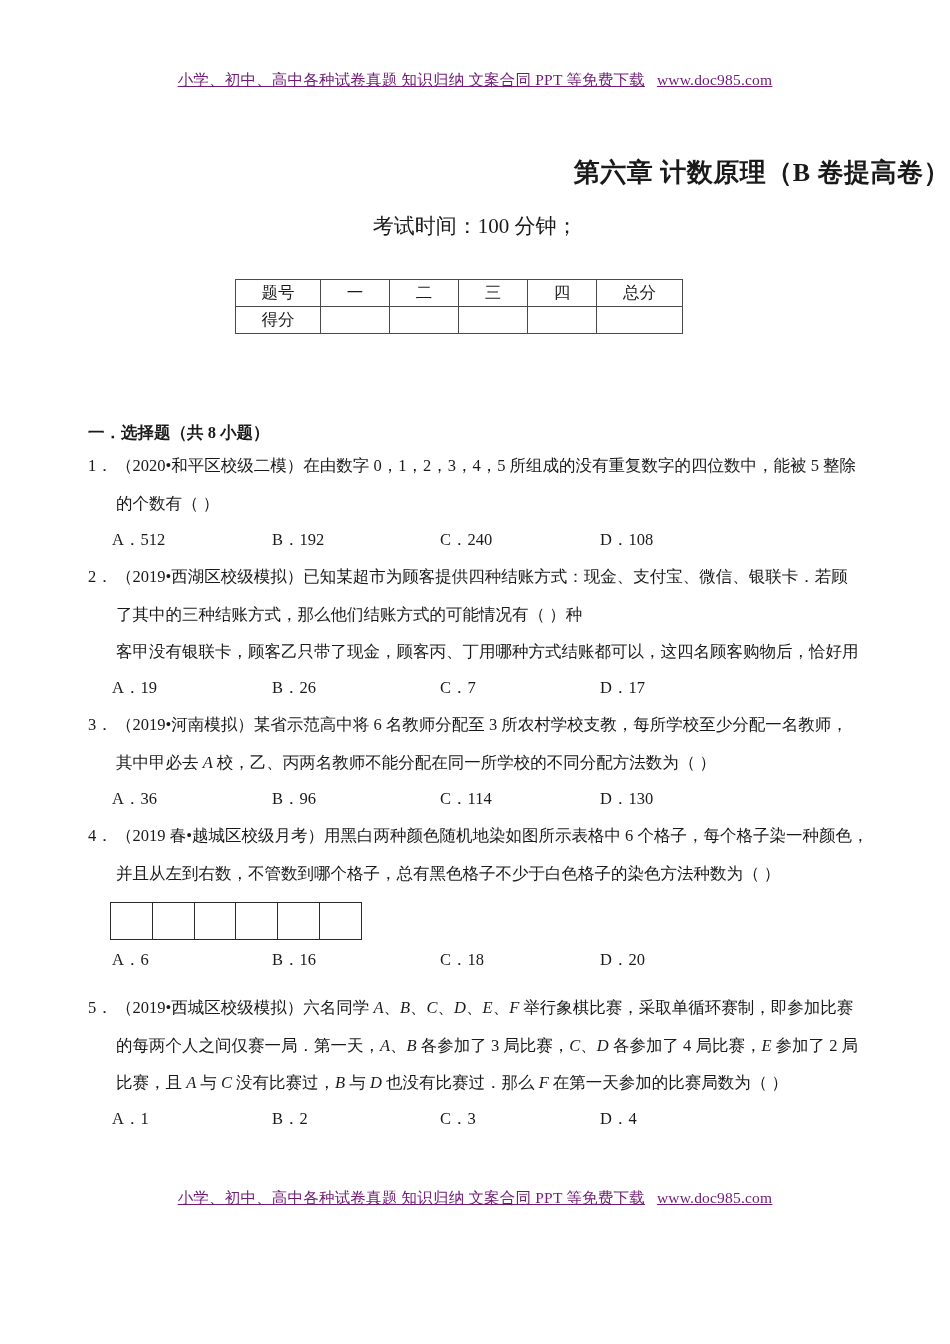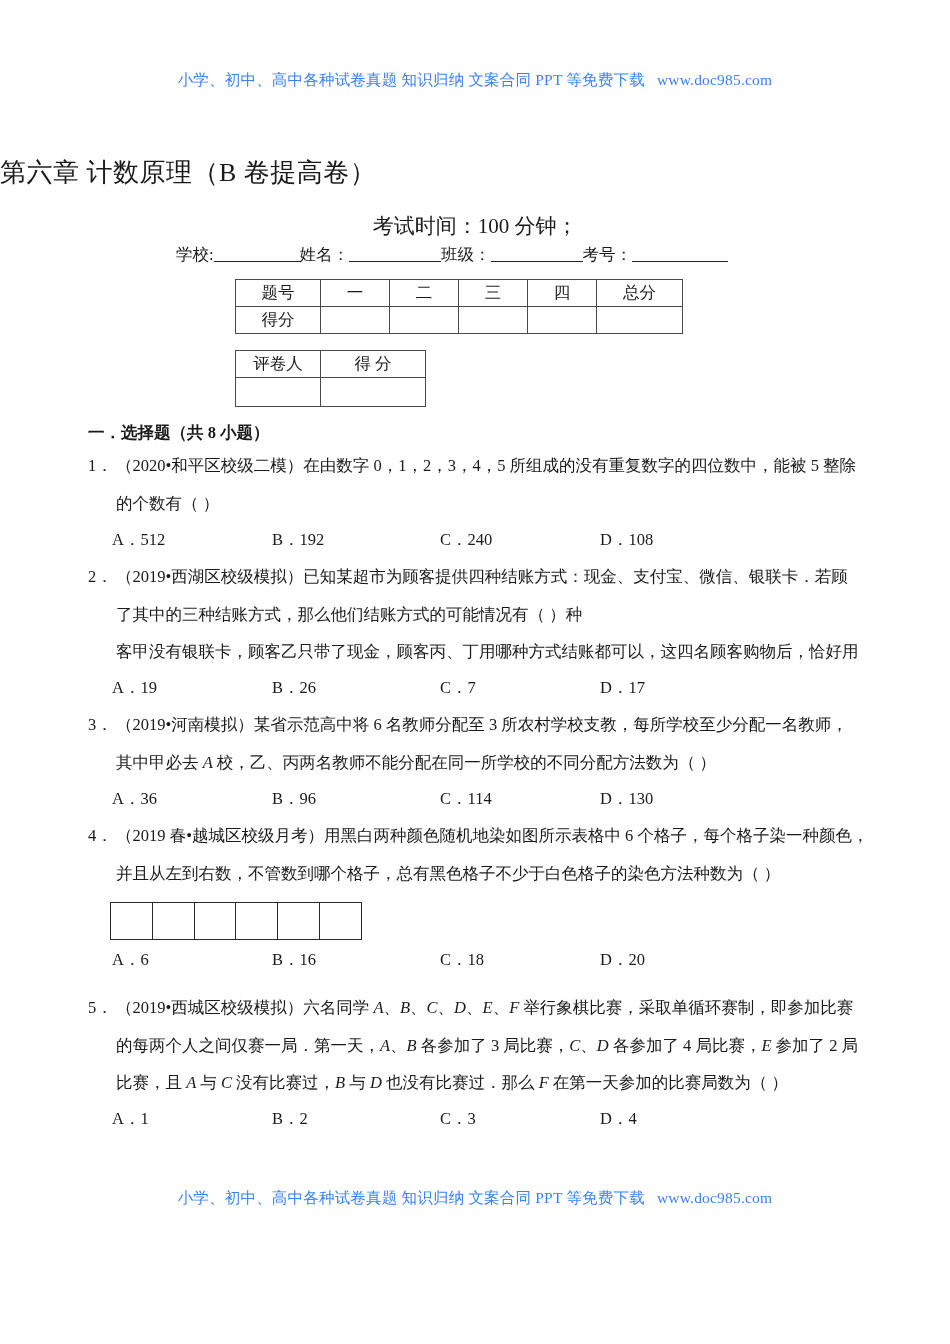--- a/index.html
+++ b/index.html
@@ -23,39 +23,40 @@
     box-sizing: border-box;
   }
 
   
   .watermark {
     position: absolute;
     left: 0;
     width: 950px;
     text-align: center;
     font-size: 15.5px;
-    color: #3b82f6;
+    color: #701a75;
     letter-spacing: 0.2px;
     white-space: nowrap;
+    text-decoration: underline;
   }
   .watermark .url {
     font-family: "Liberation Serif", "DejaVu Serif", serif;
   }
   #header-watermark { top: 70px; }
   #footer-watermark { top: 1188px; }
 
   
   .doc-title {
     position: absolute;
     top: 155px;
     left: 0;
     width: 950px;
-    text-align: left;
+    text-align: right;
     font-size: 26px;
-    font-weight: normal;
+    font-weight: bold;
     letter-spacing: 0.5px;
   }
 
   .exam-time {
     position: absolute;
     top: 212px;
     left: 0;
     width: 950px;
     text-align: center;
     font-size: 21px;
@@ -202,23 +203,20 @@
 <div class="page">
 
   <div class="watermark" id="header-watermark">
     <span>小学、初中、高中各种试卷真题 知识归纳 文案合同 PPT 等免费下载</span><span class="gapsm"></span><span class="gapsm"></span><span class="url">www.doc985.com</span>
   </div>
 
   <div class="doc-title">第六章 计数原理（B 卷提高卷）</div>
 
   <div class="exam-time">考试时间：100 分钟；</div>
 
-  <div class="identity-line">
-    <span class="fld">学校:</span><span class="blank blank-1"></span><span class="fld">姓名：</span><span class="blank blank-2"></span><span class="fld">班级：</span><span class="blank blank-3"></span><span class="fld">考号：</span><span class="blank blank-4"></span>
-  </div>
 
   <table class="score-table">
     <tbody>
         <tr>
       <td class="c0">题号</td>
       <td class="cx">一</td>
       <td class="cx">二</td>
       <td class="cx">三</td>
       <td class="cx">四</td>
       <td class="ctot">总分</td>
@@ -227,32 +225,20 @@
       <td class="c0">得分</td>
       <td class="cx"></td>
       <td class="cx"></td>
       <td class="cx"></td>
       <td class="cx"></td>
       <td class="ctot"></td>
     </tr>
   </tbody>
     </table>
 
-  <table class="grader-table">
-    <tbody>
-        <tr>
-      <td class="g0">评卷人</td>
-      <td class="g1">得 分</td>
-    </tr>
-    <tr class="empty">
-      <td class="g0"></td>
-      <td class="g1"></td>
-    </tr>
-  </tbody>
-    </table>
 
   <div class="section-heading">一．选择题（共 8 小题）</div>
 
   <div class="q" style="top:458px;">
     <div class="q-line">
       <span class="q-num">1．</span>
       <span class="q-body src">（2020•和平区校级二模）在由数字 0，1，2，3，4，5 所组成的没有重复数字的四位数中，能被 5 整除</span>
     </div>
     <div class="q-line">
       <span class="q-cont">的个数有（      ）</span>

